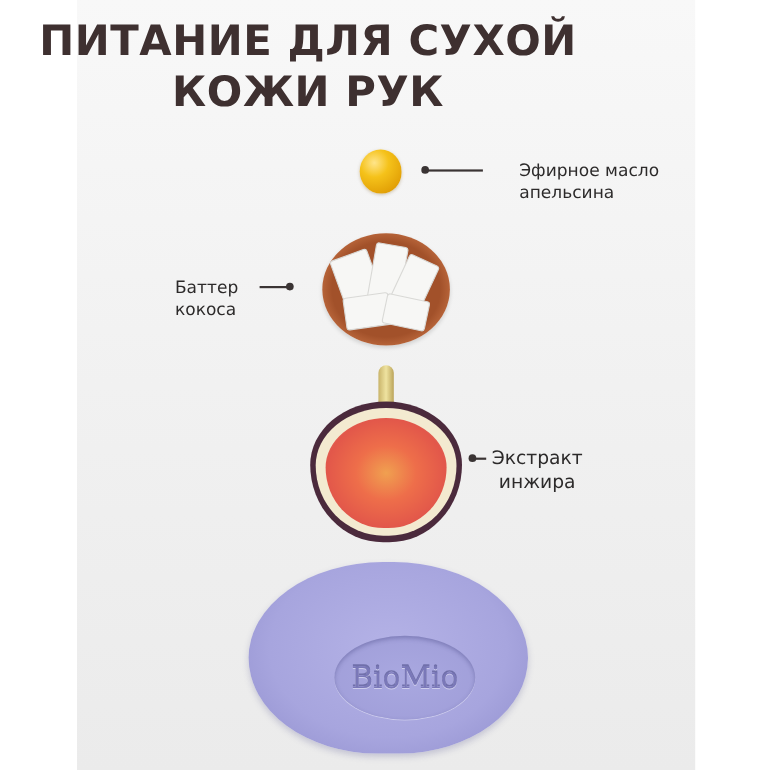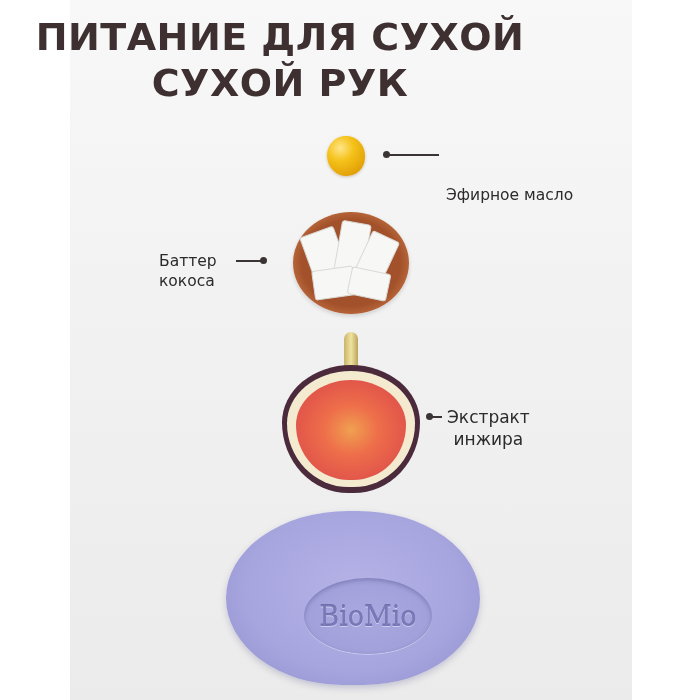--- a/index.html
+++ b/index.html
@@ -80,28 +80,29 @@
     text-shadow: 0 1px 0 rgba(255,255,255,0.45), 0 -1px 0 rgba(60,60,120,0.5);
   }
 </style>
 </head>
 <body>
 
 <div class="panel"></div>
 
 <div class="title">
   <div>ПИТАНИЕ ДЛЯ СУХОЙ</div>
-  <div>СУХОЙ РУК</div>
+  <div>КОЖИ РУК</div>
 </div>
 
 <div class="oil"></div>
 <div class="dot" style="left:383px; top:151px;"></div>
 <div class="line" style="left:387px; top:154px; width:52px;"></div>
-<div class="label" style="left:446px; top:145px;margin-top:40px;">
+<div class="label" style="left:472px; top:145px;">
   <div>Эфирное масло</div>
+  <div>апельсина</div>
 </div>
 
 <div class="label" style="left:159px; top:251px;">
   <div>Баттер</div>
   <div>кокоса</div>
 </div>
 <div class="line" style="left:236px; top:260px; width:28px;"></div>
 <div class="dot" style="left:260px; top:257px;"></div>
 <div class="bowl">
   <div class="coco" style="left:14px; top:18px; width:36px; height:52px; transform:rotate(-20deg);"></div>

